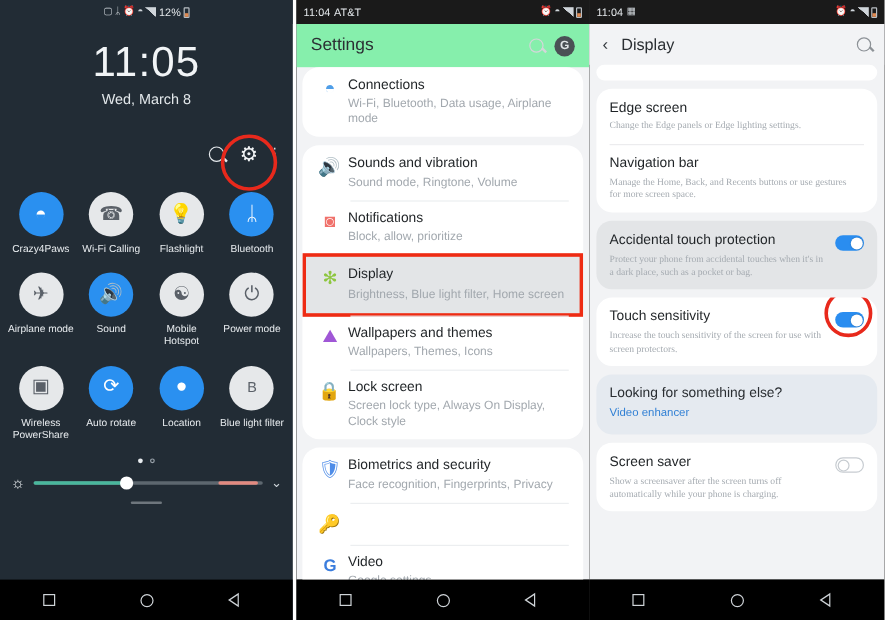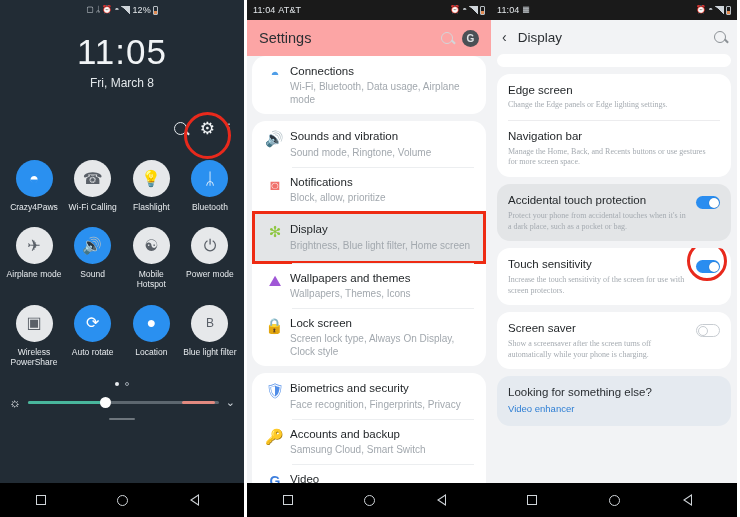--- a/index.html
+++ b/index.html
@@ -82,21 +82,21 @@
             border-right:9px solid transparent; position:relative; }
   .nav-tr::before { content:""; position:absolute; left:-9px; top:-6px; width:0; height:0;
                     border-top:6px solid transparent; border-bottom:6px solid transparent;
                     border-right:9px solid #cfd4d8; }
   .nav-tr::after { content:""; position:absolute; left:-7px; top:-4px; width:0; height:0;
                    border-top:4px solid transparent; border-bottom:4px solid transparent;
                    border-right:6px solid #000000; }
 
   
   .p2body { position:absolute; top:20px; bottom:34px; left:0; right:0; background:#f2f3f5; }
-  .s-header { height:36px; display:flex; align-items:center; padding:0 12px; background:#fca5a5;justify-content:space-between; }
+  .s-header { height:36px; display:flex; align-items:center; padding:0 12px; background:#86efac;justify-content:space-between; }
   .s-title { font-size:14.5px; color:#2b2f33; }
   .s-hicons { margin-left:auto; display:flex; align-items:center; gap:9px; }
   .s-search { width:12px; height:12px; border:1.6px solid #d3d6d9; border-radius:50%; position:relative; }
   .s-search::after { content:""; position:absolute; width:5px; height:1.6px; background:#d3d6d9;
                      right:-4px; bottom:0; transform:rotate(45deg); }
   .avatar { width:17px; height:17px; border-radius:50%; background:#4a5055; color:#dfe3e6;
             font-size:10px; display:flex; align-items:center; justify-content:center;
             font-weight:bold; }
 
   .card { background:#ffffff; border-radius:14px; margin:0 5px 7px; overflow:hidden; }
@@ -158,21 +158,21 @@
         <span class="sb-icon">⏰</span>
         <span class="sb-icon">◓</span>
         <span class="sig"></span>
         <span class="sb-text">12%</span>
         <span class="batt"></span>
       </div>
     </div>
 
     <div class="clockwrap">
       <div class="clock">11:05</div>
-      <div class="date">Fri, March 8</div>
+      <div class="date">Wed, March 8</div>
     </div>
 
     <div class="toprow">
       <div class="search-ic"></div>
       <div class="gear-ic">⚙</div>
       <div class="dots-ic">⋮</div>
       <div class="redcircle1"></div>
     </div>
 
     <div class="tiles">
@@ -358,24 +358,20 @@
       <div class="card">
         <div class="srow">
           <div class="sicon" style="color:#4f8de8;">🛡</div>
           <div class="stext">
             <div class="stitle">Biometrics and security</div>
             <div class="ssub">Face recognition, Fingerprints, Privacy</div>
           </div>
         </div>
         <div class="srow">
           <div class="sicon" style="color:#f0b429;">🔑</div>
-          <div class="stext">
-            <div class="stitle">Accounts and backup</div>
-            <div class="ssub">Samsung Cloud, Smart Switch</div>
-          </div>
         </div>
         <div class="srow">
           <div class="sicon" style="color:#3b7ddd;font-weight:bold;font-size:14px;">G</div>
           <div class="stext">
             <div class="stitle">Video</div>
             <div class="ssub">Google settings</div>
           </div>
         </div>
       </div>
     </div>
@@ -443,37 +439,37 @@
             <div class="dtitle">Touch sensitivity</div>
             <div class="dsub">Increase the touch sensitivity of the screen for use with screen protectors.</div>
           </div>
           <div class="toggle tg-on">
             <div class="knob"></div>
           </div>
           <div class="redcircle2"></div>
         </div>
       </div>
 
+      <div class="dcard info">
+        <div class="infohead">Looking for something else?</div>
+        <div class="infolink">Video enhancer</div>
+        <div class="infofade"></div>
+      </div>
+
       <div class="dcard">
         <div class="drow">
           <div class="dtext">
             <div class="dtitle">Screen saver</div>
             <div class="dsub">Show a screensaver after the screen turns off automatically while your phone is charging.</div>
           </div>
           <div class="toggle tg-off">
             <div class="knob"></div>
           </div>
         </div>
       </div>
-
-      <div class="dcard info">
-        <div class="infohead">Looking for something else?</div>
-        <div class="infolink">Video enhancer</div>
-        <div class="infofade"></div>
-      </div>
     </div>
 
     <div class="navbar">
       <div class="nav-sq"></div>
       <div class="nav-ci"></div>
       <div class="nav-tr"></div>
     </div>
   </div>
 
 </div>

